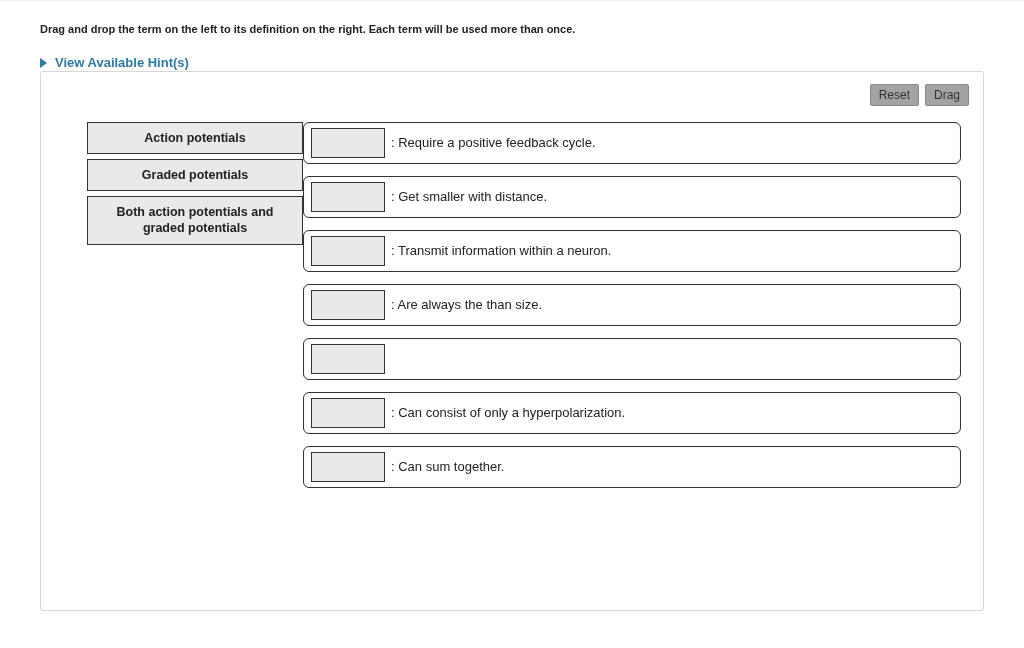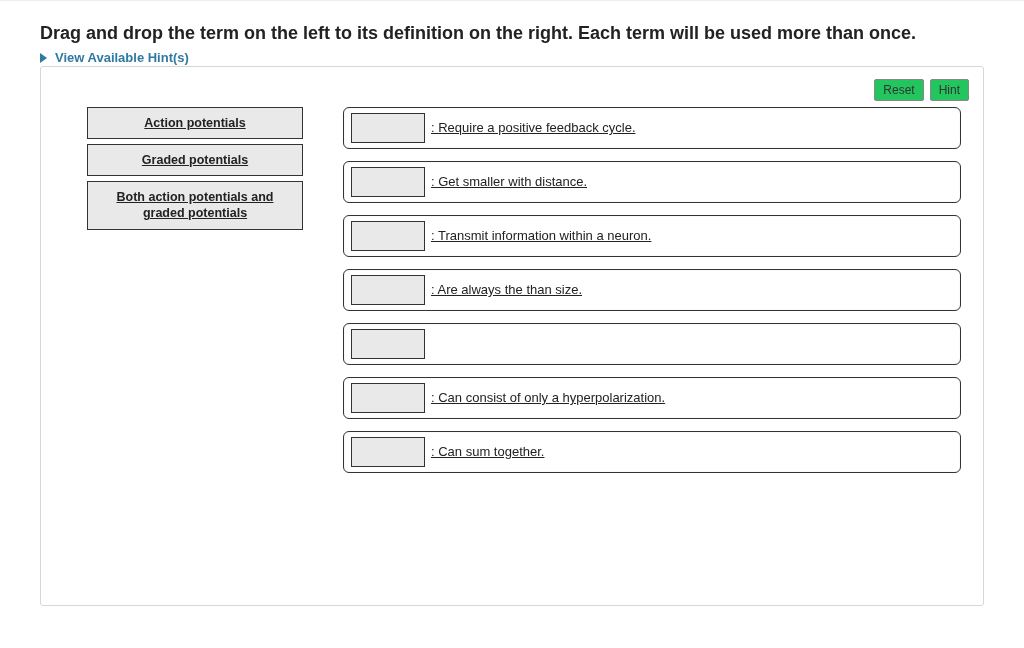--- a/index.html
+++ b/index.html
@@ -9,22 +9,22 @@
     font-size: 13px;
     color: #222;
     background: #fff;
   }
   .page {
     padding: 22px 40px 30px 40px;
     border-top: 1px solid #eee;
   }
   .instructions {
     font-weight: bold;
-    font-size: 18px;
-    margin-bottom: 6px;
+    font-size: 11px;
+    margin-bottom: 20px;
   }
   .hints-link {
     color: #2f7aa3;
     font-weight: bold;
     font-size: 13px;
     cursor: pointer;
     display: inline-flex;
     align-items: center;
   }
   .hints-link .arrow {
@@ -43,36 +43,34 @@
     min-height: 540px;
   }
   .panel-buttons {
     position: absolute;
     top: 12px;
     right: 14px;
     display: flex;
     gap: 6px;
   }
   .small-btn {
-    background: #22c55e;
+    background: #a3a3a3;
     border: 1px solid #888;
     border-radius: 2px;
     font-size: 12px;
     padding: 3px 8px;
     cursor: pointer;
     font-family: inherit;
     color: #333;
   }
   .work-area {
     display: flex;
-    gap: 40px;
-    margin-top: 24px;
+    margin-top: 34px;
     padding-left: 28px;
     padding-right: 4px;
-    text-decoration: underline;
   }
   .terms-col {
     flex: 0 0 216px;
   }
   .term {
     border: 1px solid #333;
     background: #e9e9e9;
     text-align: center;
     font-weight: bold;
     font-size: 12.5px;
@@ -115,21 +113,21 @@
   <div class="instructions">Drag and drop the term on the left to its definition on the right. Each term will be used more than once.</div>
 
   <div class="hints-link">
     <span class="arrow"></span>
     <span>View Available Hint(s)</span>
   </div>
 
   <div class="panel">
     <div class="panel-buttons">
       <button class="small-btn">Reset</button>
-      <button class="small-btn">Hint</button>
+      <button class="small-btn">Drag</button>
     </div>
 
     <div class="work-area">
       <div class="terms-col">
         <div class="term">Action potentials</div>
         <div class="term">Graded potentials</div>
         <div class="term">Both action potentials and graded potentials</div>
       </div>
 
       <div class="defs-col">

